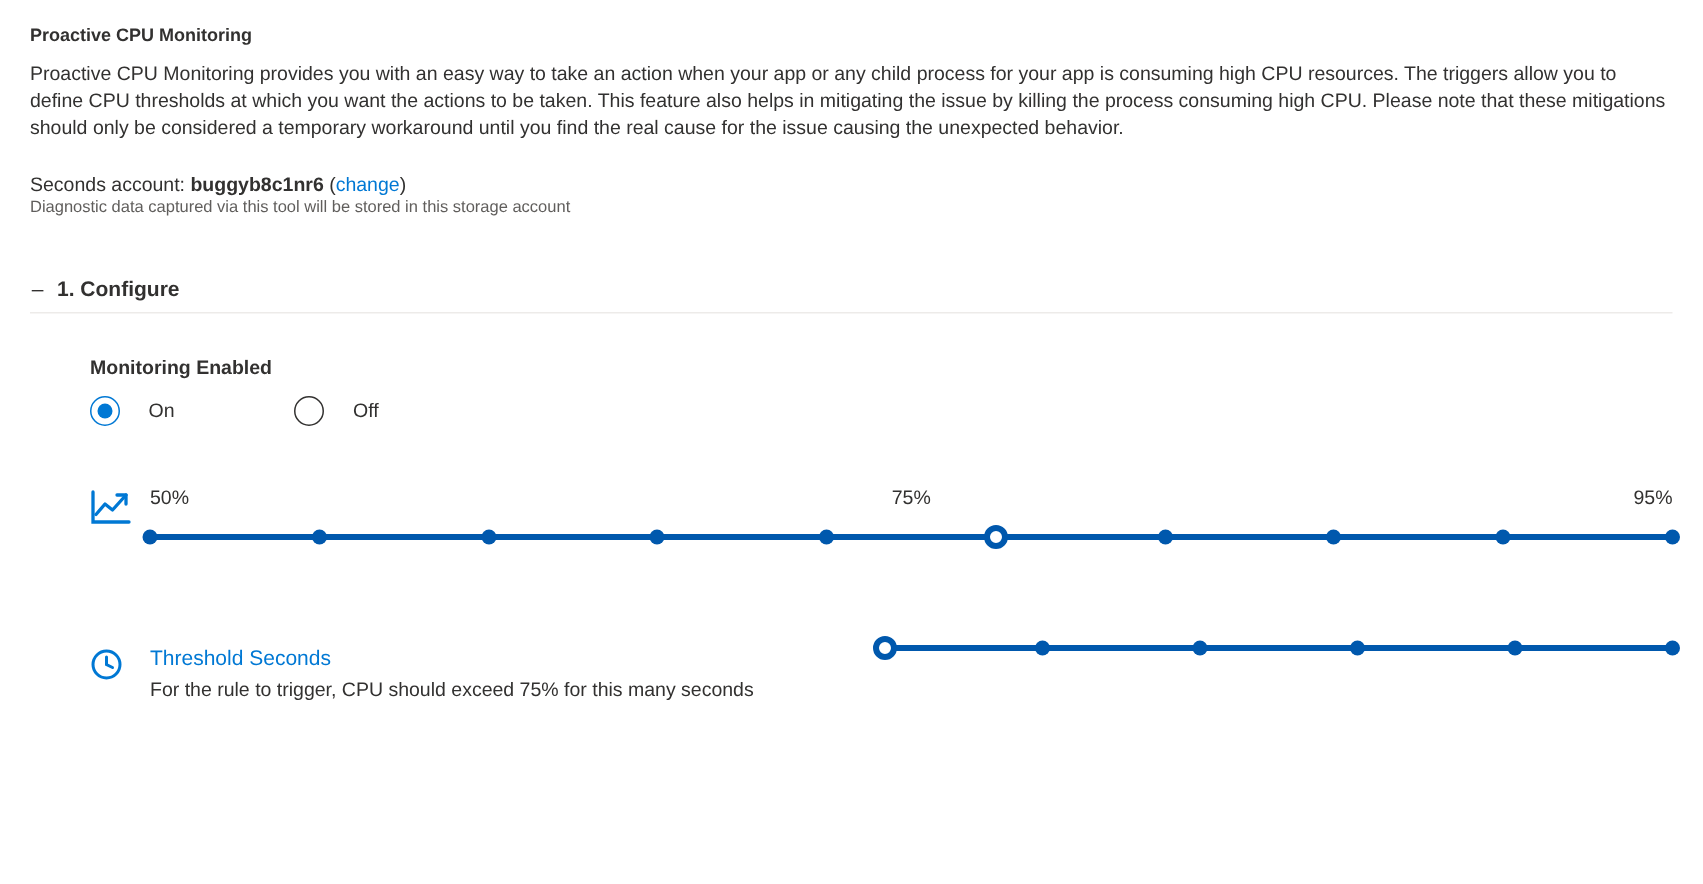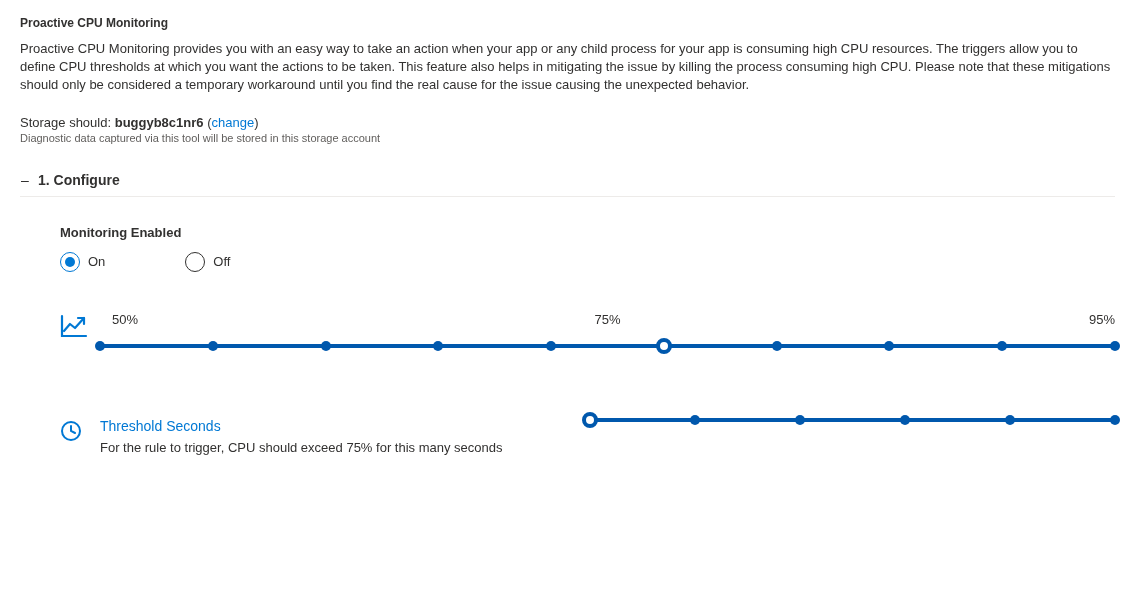--- a/index.html
+++ b/index.html
@@ -38,21 +38,21 @@
       font-weight: 600;
       color: #323130;
     }
     .storage-change {
       color: #0078d4;
       cursor: pointer;
     }
     .storage-note {
       font-size: 11px;
       color: #605e5c;
-      margin-bottom: 28px;
+      margin-bottom: 40px;
     }
     .section-header {
       display: flex;
       align-items: center;
       font-size: 14px;
       font-weight: 600;
       color: #323130;
       border-bottom: 1px solid #edebe9;
       padding-bottom: 8px;
       margin-bottom: 28px;
@@ -76,21 +76,21 @@
       margin-bottom: 12px;
     }
     .radio-row {
       display: flex;
       gap: 80px;
       align-items: center;
     }
     .radio-option {
       display: flex;
       align-items: center;
-      gap: 8px;
+      gap: 19px;
       cursor: pointer;
     }
     .radio-circle {
       width: 20px;
       height: 20px;
       border: 1px solid #323130;
       border-radius: 50%;
       display: flex;
       align-items: center;
       justify-content: center;
@@ -144,21 +144,21 @@
     }
     .slider-labels {
       display: flex;
       justify-content: space-between;
       font-size: 13px;
       color: #323130;
       margin-bottom: 14px;
       position: relative;
       height: 18px;
     }
-    .slider-labels .lbl-left { position: absolute; left: 12px; }
+    .slider-labels .lbl-left { position: absolute; left: 0; }
     .slider-labels .lbl-mid { position: absolute; left: 50%; transform: translateX(-50%); }
     .slider-labels .lbl-right { position: absolute; right: 0; }
     .slider-labels.two .lbl-left { position: absolute; left: 0; }
     .slider-labels.two .lbl-right { position: absolute; right: 0; }
     .slider-track {
       position: relative;
       height: 4px;
       background: #0058ad;
       border-radius: 2px;
     }
@@ -183,21 +183,21 @@
       cursor: pointer;
     }
   </style>
 </head>
 <body>
 
 <h1 class="page-title">Proactive CPU Monitoring</h1>
 <p class="page-description">Proactive CPU Monitoring provides you with an easy way to take an action when your app or any child process for your app is consuming high CPU resources. The triggers allow you to define CPU thresholds at which you want the actions to be taken. This feature also helps in mitigating the issue by killing the process consuming high CPU. Please note that these mitigations should only be considered a temporary workaround until you find the real cause for the issue causing the unexpected behavior.</p>
 
 <div class="storage-line">
-  <span class="storage-label">Storage should: </span><span class="storage-account">buggyb8c1nr6</span><span> (</span><span class="storage-change">change</span><span>)</span>
+  <span class="storage-label">Seconds account: </span><span class="storage-account">buggyb8c1nr6</span><span> (</span><span class="storage-change">change</span><span>)</span>
 </div>
 <div class="storage-note">Diagnostic data captured via this tool will be stored in this storage account</div>
 
 <div class="section-header">
   <span class="dash">–</span>
   <span>1. Configure</span>
 </div>
 
 <div class="monitoring-group">
   <div class="monitoring-label">Monitoring Enabled</div>

